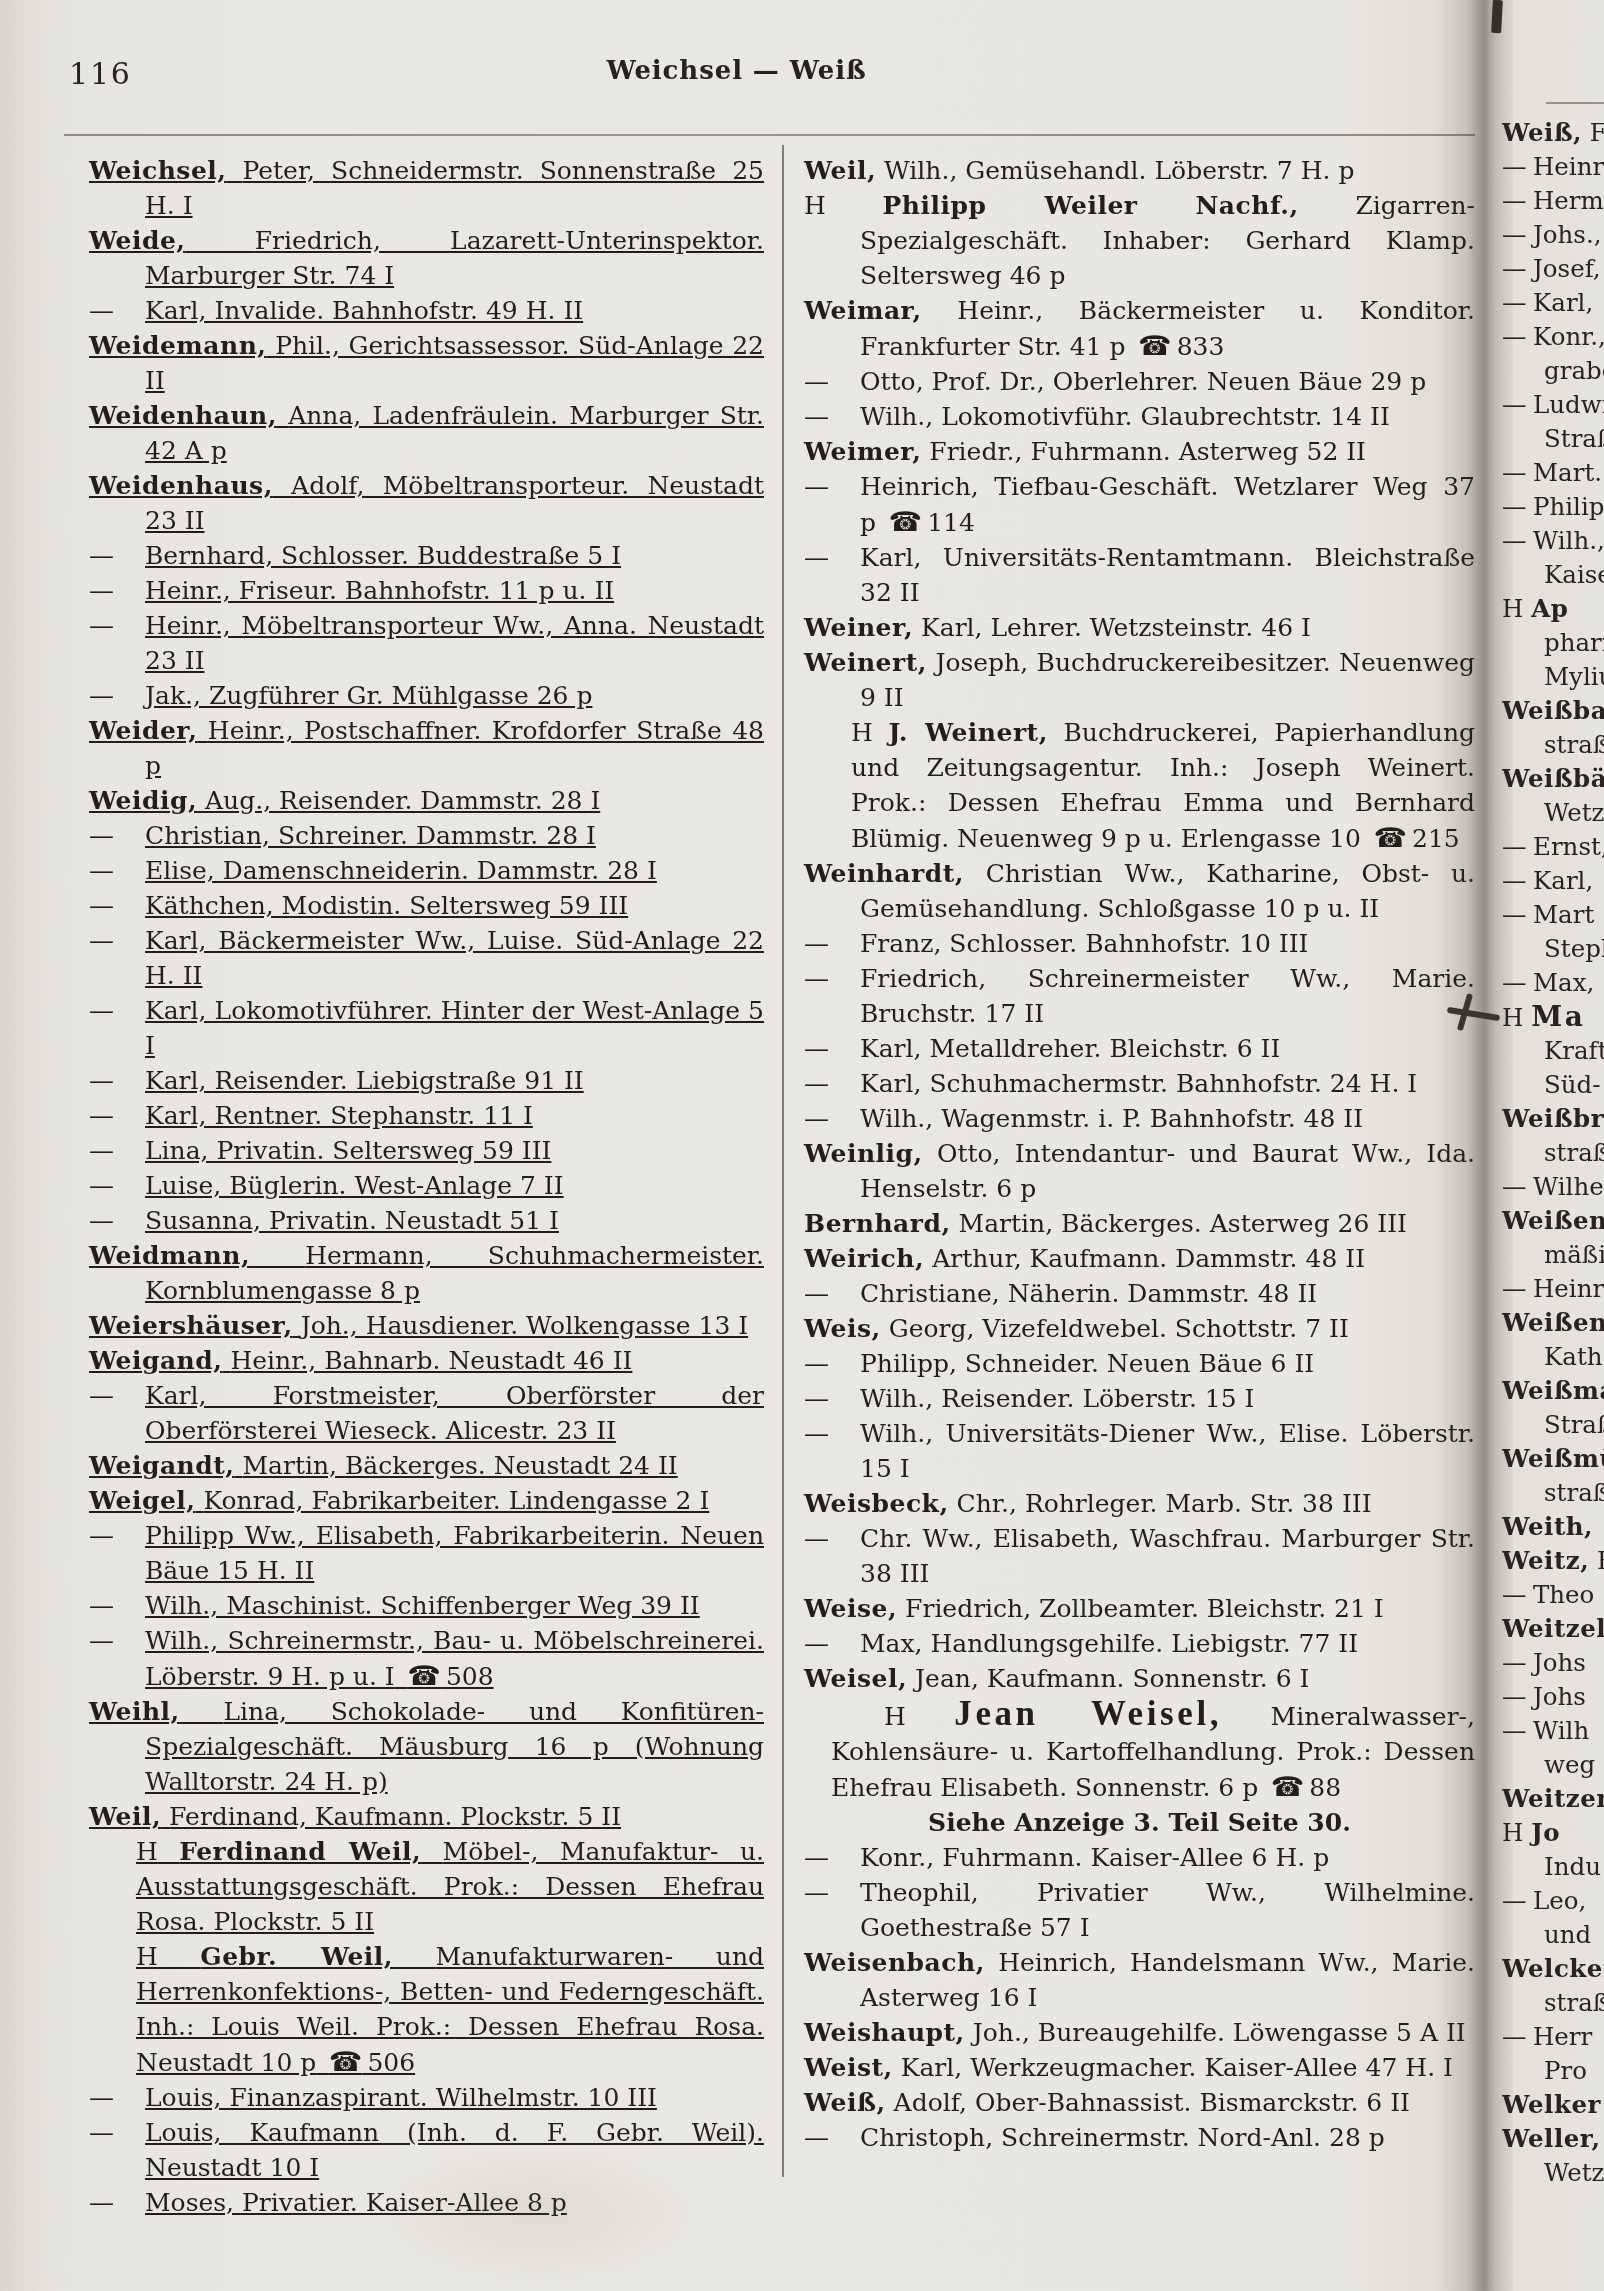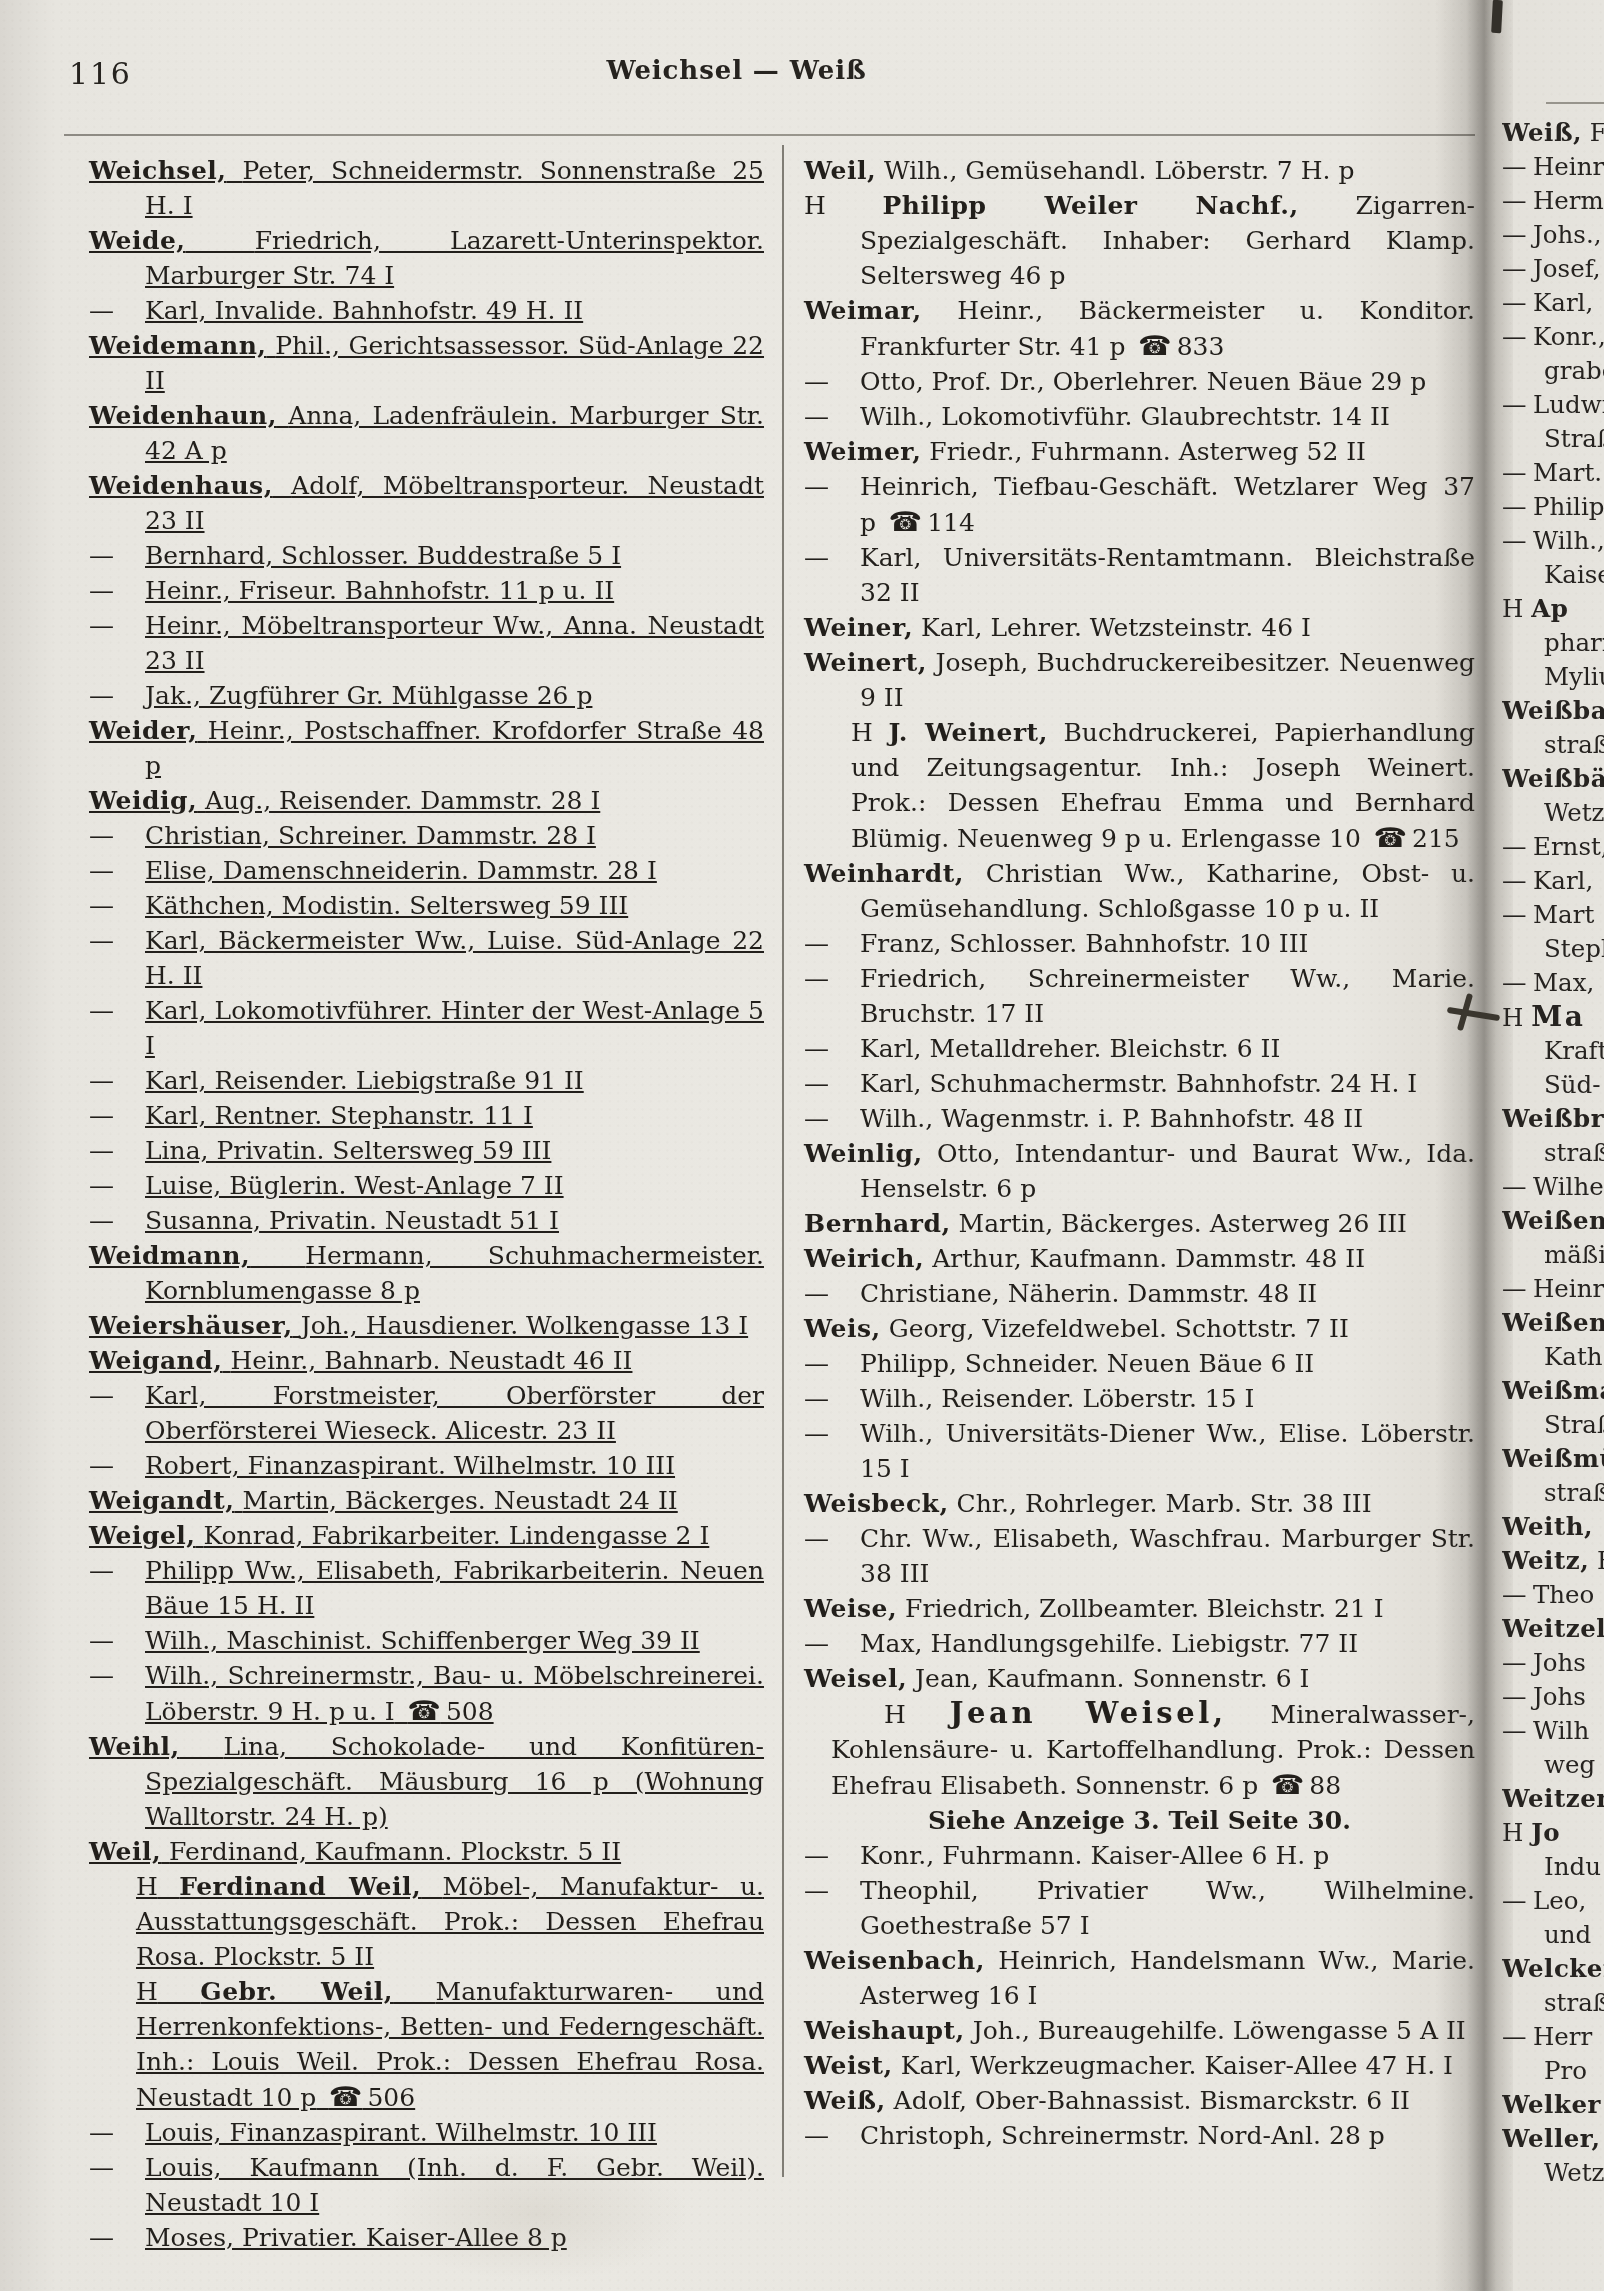--- a/index.html
+++ b/index.html
@@ -37,21 +37,21 @@
   .col-right{left:804px;width:671px;}
   .col-divider{
     position:absolute;left:782px;top:145px;width:1.8px;height:2032px;background:#807d75;
   }
   .entry{padding-left:56px;text-indent:-56px;}
   .entry .dash{display:inline-block;width:56px;text-indent:0;}
   .entry .b{font-weight:bold;letter-spacing:0.5px;}
   .entry.h{padding-left:47px;text-indent:0;}
   .entry.hflush{padding-left:56px;text-indent:-56px;}
   .entry.hbig{padding-left:27px;text-indent:53px;}
-  .entry .big{font-size:29px;letter-spacing:3.6px;}
+  .entry .big{font-size:35px;letter-spacing:3.6px;font-family:Liberation Serif, serif;}
   .entry.notice{padding-left:0;text-indent:0;text-align:center;font-weight:bold;}
   .hmark{font-weight:normal;}
   .phicon{font-family:"DejaVu Sans",sans-serif;font-size:27px;}
   .gutter{
     position:absolute;left:1435px;top:0;width:78px;height:2291px;pointer-events:none;
     background:linear-gradient(90deg,rgba(40,35,28,0) 0%,rgba(50,45,38,0.16) 40%,rgba(35,31,25,0.42) 63%,rgba(70,64,55,0.22) 78%,rgba(40,35,28,0.04) 100%);
   }
   .edge-col{
     position:absolute;left:1502px;top:116px;width:103px;height:2118px;
     font-size:24.5px;line-height:34px;overflow:hidden;color:#262320;
@@ -110,21 +110,20 @@
       <div class="entry dash"><span class="dash">—</span><span>Karl, Lokomotivführer. Hinter der West-Anlage 5 I</span></div>
       <div class="entry dash"><span class="dash">—</span><span>Karl, Reisender. Liebigstraße 91 II</span></div>
       <div class="entry dash"><span class="dash">—</span><span>Karl, Rentner. Stephanstr. 11 I</span></div>
       <div class="entry dash"><span class="dash">—</span><span>Lina, Privatin. Seltersweg 59 III</span></div>
       <div class="entry dash"><span class="dash">—</span><span>Luise, Büglerin. West-Anlage 7 II</span></div>
       <div class="entry dash"><span class="dash">—</span><span>Susanna, Privatin. Neustadt 51 I</span></div>
       <div class="entry main"><span class="b">Weidmann,</span> <span>Hermann, Schuhmachermeister. Kornblumengasse 8 p</span></div>
       <div class="entry main"><span class="b">Weiershäuser,</span> <span>Joh., Hausdiener. Wolkengasse 13 I</span></div>
       <div class="entry main"><span class="b">Weigand,</span> <span>Heinr., Bahnarb. Neustadt 46 II</span></div>
       <div class="entry dash"><span class="dash">—</span><span>Karl, Forstmeister, Oberförster der Oberförsterei Wieseck. Alicestr. 23 II</span></div>
-      <div class="entry dash"><span class="dash">—</span><span>Robert, Finanzaspirant. Wilhelmstr. 10 III</span></div>
       <div class="entry main"><span class="b">Weigandt,</span> <span>Martin, Bäckerges. Neustadt 24 II</span></div>
       <div class="entry main"><span class="b">Weigel,</span> <span>Konrad, Fabrikarbeiter. Lindengasse 2 I</span></div>
       <div class="entry dash"><span class="dash">—</span><span>Philipp Ww., Elisabeth, Fabrikarbeiterin. Neuen Bäue 15 H. II</span></div>
       <div class="entry dash"><span class="dash">—</span><span>Wilh., Maschinist. Schiffenberger Weg 39 II</span></div>
       <div class="entry dash"><span class="dash">—</span><span>Wilh., Schreinermstr., Bau- u. Möbelschreinerei. Löberstr. 9 H. p u. I</span> <span class="phicon">☎</span><span class="phnum"> 508</span></div>
       <div class="entry main"><span class="b">Weihl,</span> <span>Lina, Schokolade- und Konfitüren-Spezialgeschäft. Mäusburg 16 p (Wohnung Walltorstr. 24 H. p)</span></div>
       <div class="entry main"><span class="b">Weil,</span> <span>Ferdinand, Kaufmann. Plockstr. 5 II</span></div>
       <div class="entry h"><span class="hmark">H</span> <span class="b">Ferdinand Weil,</span> <span>Möbel-, Manufaktur- u. Ausstattungsgeschäft. Prok.: Dessen Ehefrau Rosa. Plockstr. 5 II</span></div>
       <div class="entry h"><span class="hmark">H</span> <span class="b">Gebr. Weil,</span> <span>Manufakturwaren- und Herrenkonfektions-, Betten- und Federngeschäft. Inh.: Louis Weil. Prok.: Dessen Ehefrau Rosa. Neustadt 10 p</span> <span class="phicon">☎</span><span class="phnum"> 506</span></div>
       <div class="entry dash"><span class="dash">—</span><span>Louis, Finanzaspirant. Wilhelmstr. 10 III</span></div>

